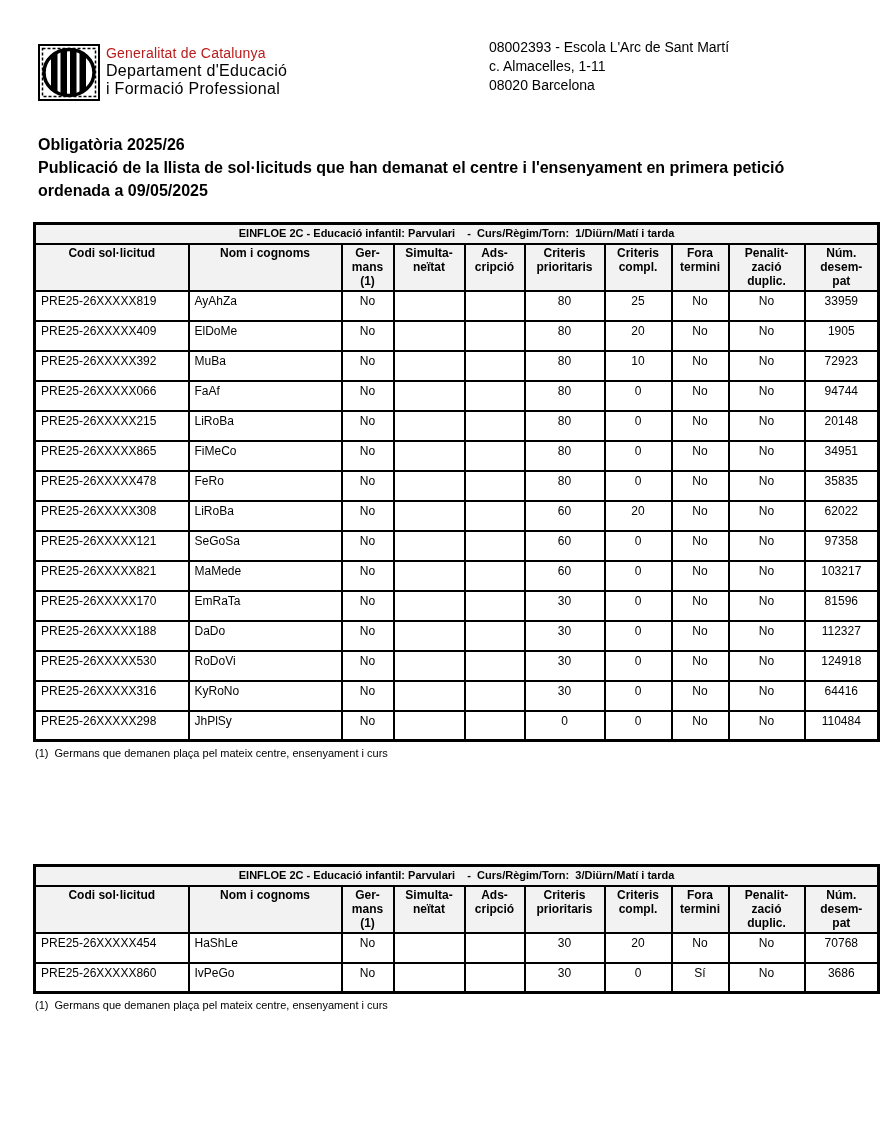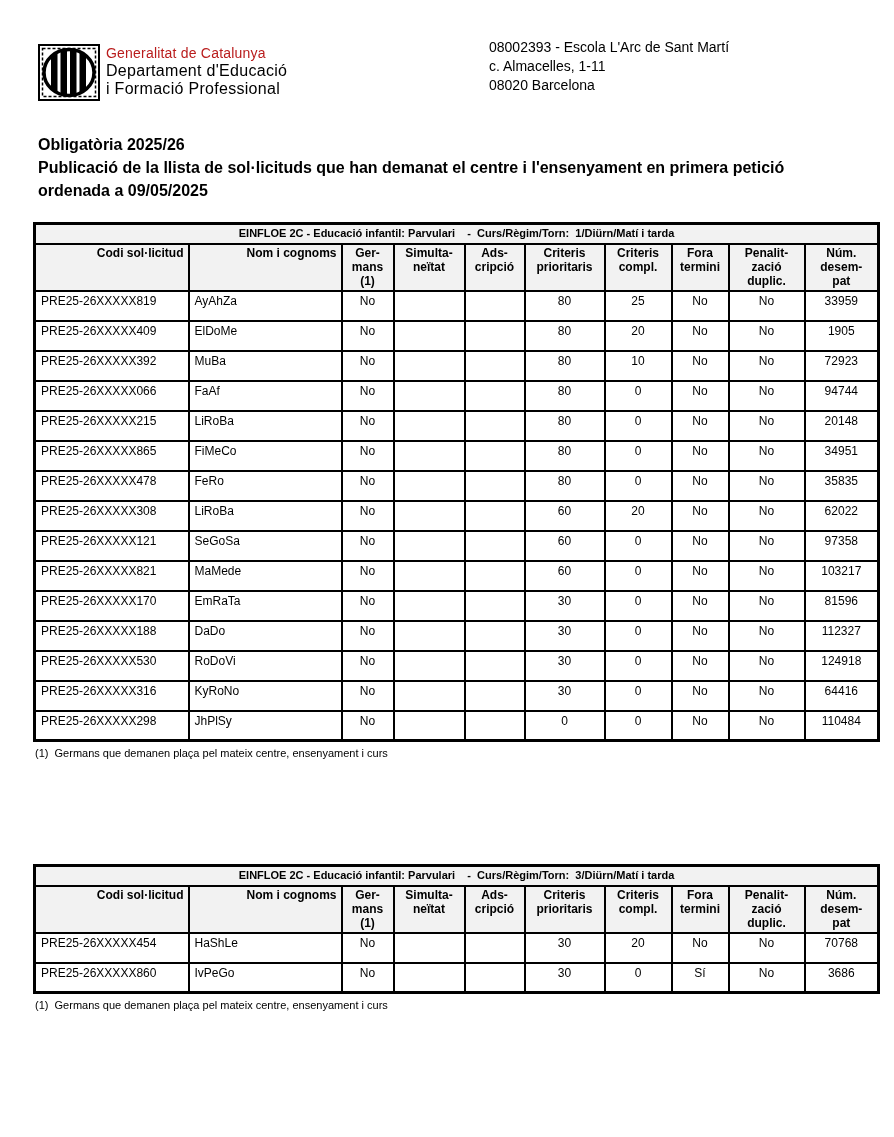--- a/index.html
+++ b/index.html
@@ -91,21 +91,21 @@
     font-size: 12px;
     font-weight: bold;
     line-height: 14px;
     vertical-align: top;
     text-align: center;
     white-space: pre-line;
     height: 47px;
     padding: 1px 4px;
     overflow: hidden;
   }
-  th.col-0, th.col-1 { text-align: right; }
+  th.col-0, th.col-1 { text-align: center; }
   td {
     border: 2px solid #000;
     font-size: 12px;
     line-height: 14px;
     vertical-align: top;
     text-align: center;
     height: 30px;
     padding: 2px 5px;
     overflow: hidden;
     white-space: nowrap;

